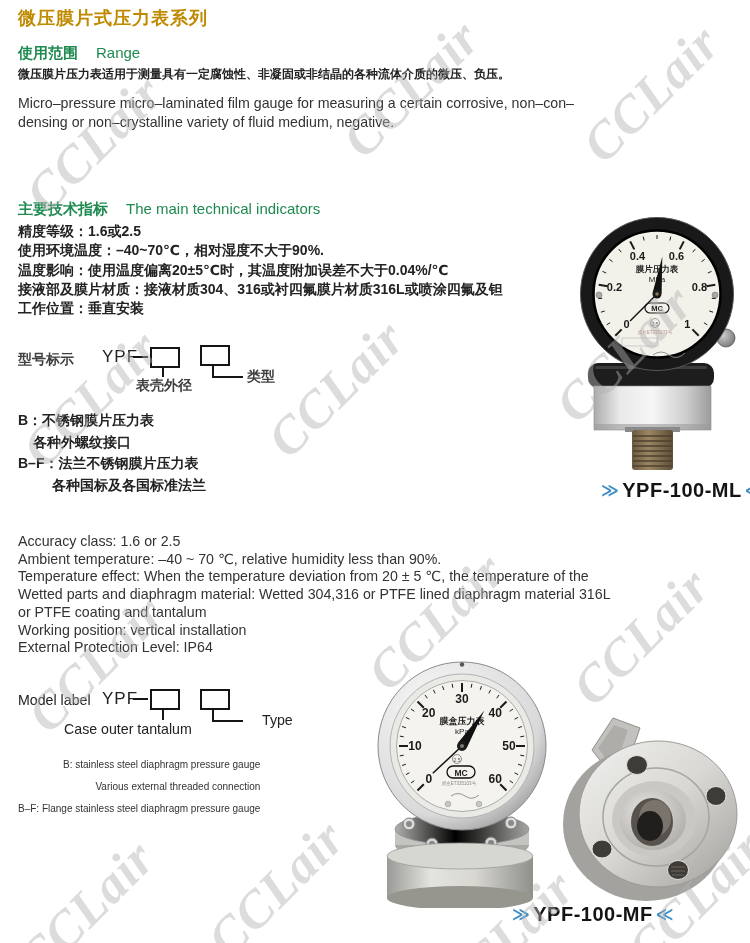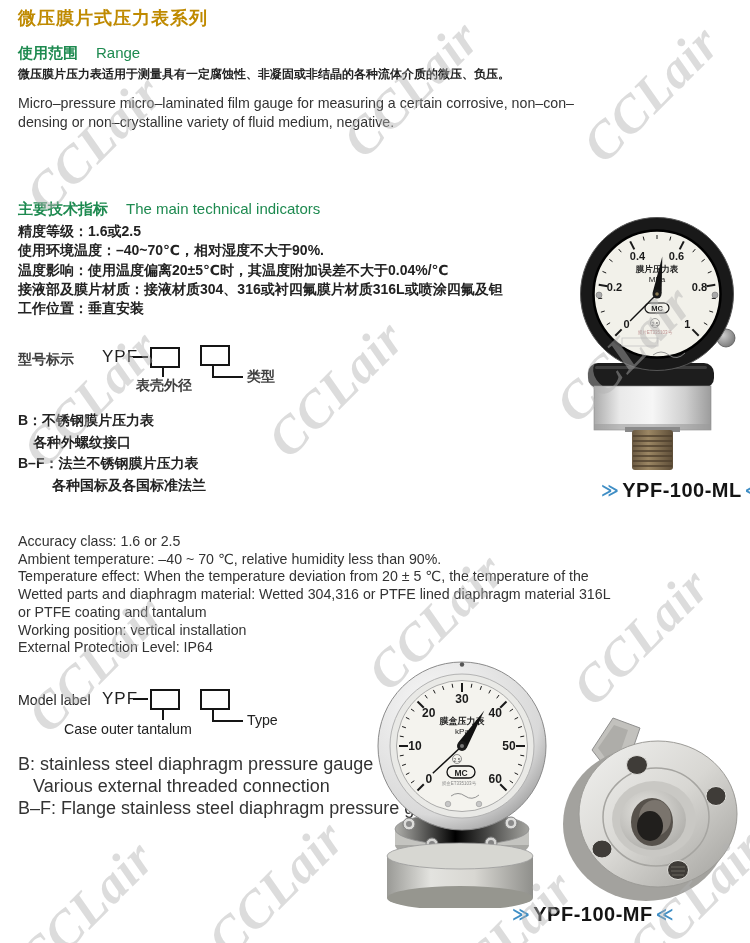--- a/index.html
+++ b/index.html
@@ -13,21 +13,21 @@
   .abs{position:absolute;}
   .title{left:18px;top:6px;font-size:18px;font-weight:bold;color:#bf8a00;letter-spacing:1px;}
   .sec-head{font-size:15px;color:#1e8a50;white-space:nowrap;}
   .sec-head .zh{font-weight:bold;margin-right:18px;}
   .zh-body{font-size:12px;font-weight:bold;color:#222;white-space:nowrap;}
   .en-body{font-size:14.2px;color:#333;}
   .en-line{line-height:19px;white-space:nowrap;}
   .spec-zh div{font-size:14px;font-weight:bold;color:#222;line-height:19.3px;white-space:nowrap;}
   .spec-en div{font-size:14.2px;color:#333;line-height:17.7px;white-space:nowrap;}
   .list-zh div{font-size:14px;font-weight:bold;color:#222;line-height:21.5px;white-space:nowrap;}
-  .list-en div{font-size:18px;color:#333;line-height:21.8px;white-space:nowrap;}
+  .list-en div{font-size:10px;color:#333;line-height:21.8px;white-space:nowrap;text-align:right;}
   .ind1{padding-left:15px;}
   .ind2{padding-left:34px;}
   .ind2e{padding-left:29px;}
   .diag-label-zh{font-size:14px;font-weight:bold;color:#404040;white-space:nowrap;}
   .diag-label-en{font-size:14.2px;color:#222;white-space:nowrap;}
   .ypf{font-size:17px;color:#222;letter-spacing:1px;}
   .mbox{position:absolute;width:26px;height:17px;border:2px solid #151515;background:#fff;}
   .dline{position:absolute;background:#151515;}
   .prod-label{position:absolute;width:190px;text-align:center;font-size:20px;font-weight:bold;
               color:#141414;letter-spacing:0.5px;white-space:nowrap;}
@@ -106,21 +106,21 @@
 
   <div class="abs diag-label-en" style="left:18px;top:692px;">Model label</div>
   <div class="abs ypf" style="left:102px;top:689px;">YPF</div>
   <div class="dline" style="left:133px;top:698px;width:15px;height:2px;"></div>
   <div class="mbox" style="left:150px;top:689px;"></div>
   <div class="mbox" style="left:200px;top:689px;"></div>
   <div class="dline" style="left:162px;top:708px;width:2px;height:12px;"></div>
   <div class="abs diag-label-en" style="left:64px;top:721px;">Case outer tantalum</div>
   <div class="dline" style="left:212px;top:708px;width:2px;height:14px;"></div>
   <div class="dline" style="left:212px;top:720px;width:31px;height:2px;"></div>
-  <div class="abs diag-label-en" style="left:247px;top:712px;">Type</div>
+  <div class="abs diag-label-en" style="left:262px;top:712px;">Type</div>
 
   <div class="abs list-en" style="left:18px;top:754px;">
     <div>B: stainless steel diaphragm pressure gauge</div>
     <div class="ind1">Various external threaded connection</div>
     <div>B–F: Flange stainless steel diaphragm pressure gauge</div>
   </div>
 
   <svg class="abs" style="left:563px;top:216px;" width="190" height="258" viewBox="0 0 190 258">
     <defs>
       <linearGradient id="silverH" x1="0" y1="0" x2="1" y2="0">

